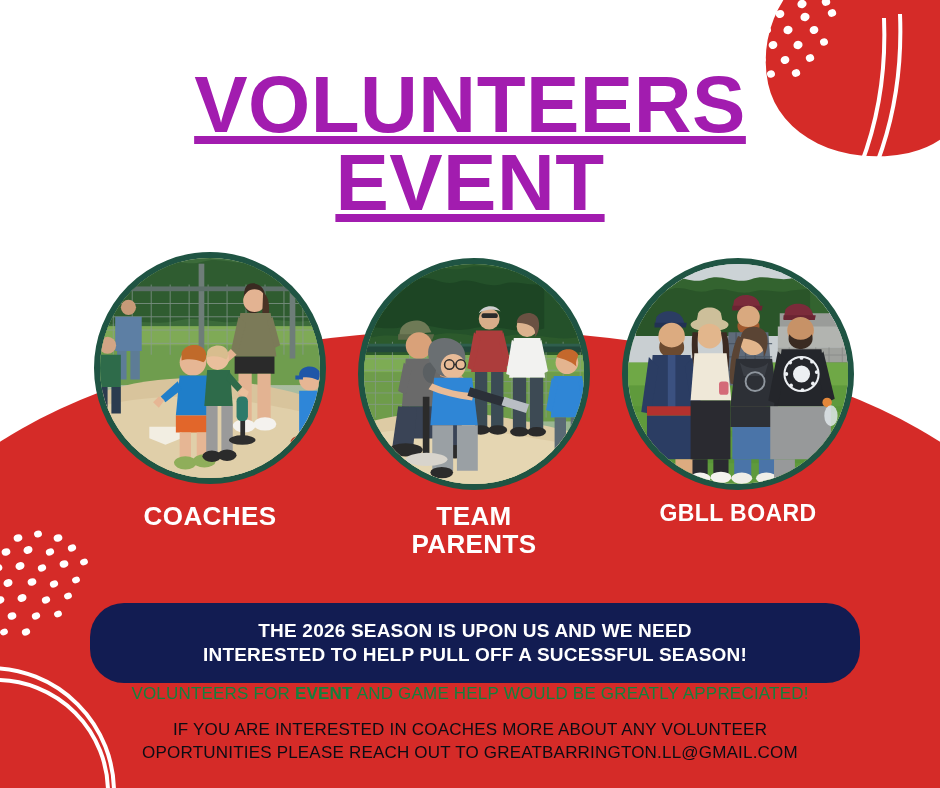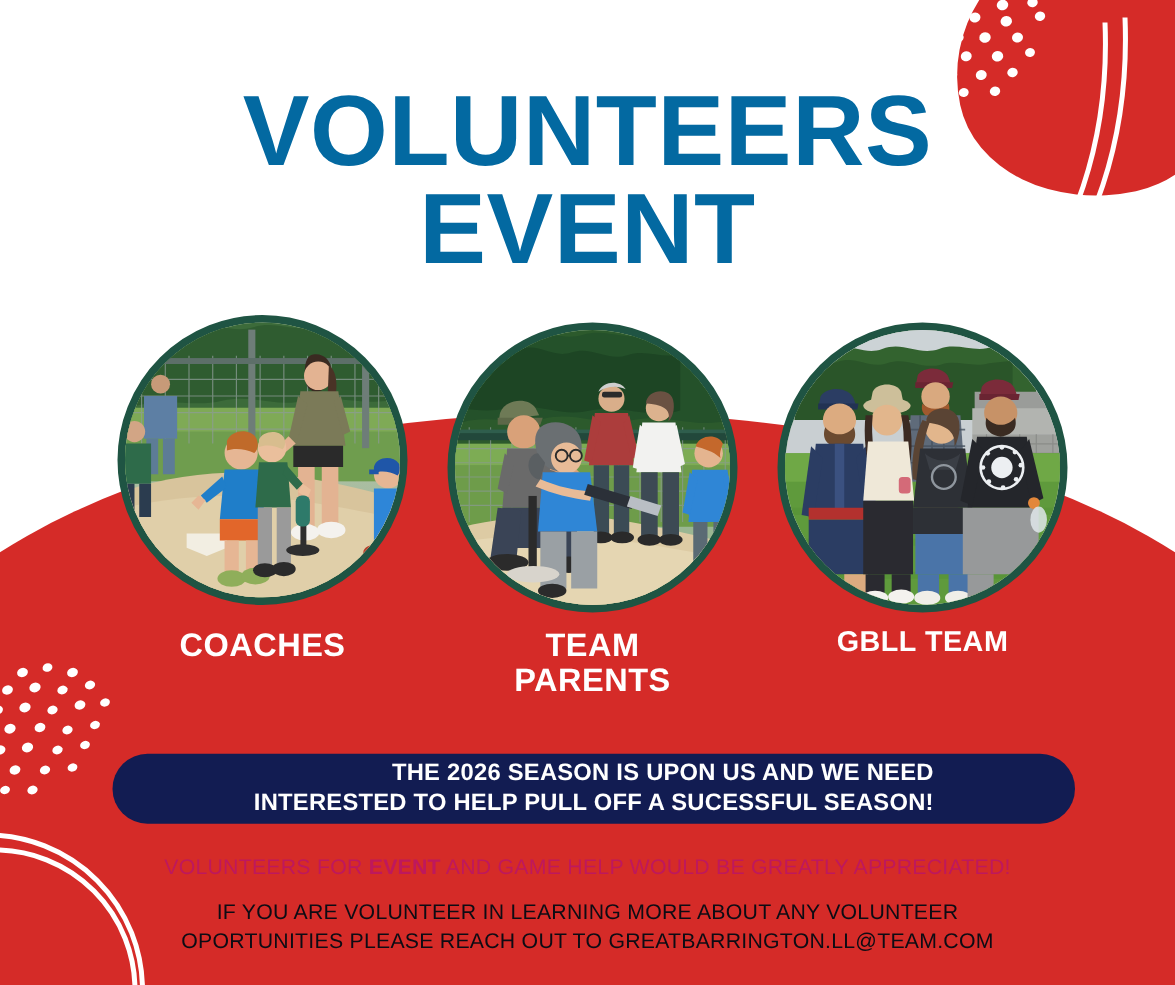--- a/index.html
+++ b/index.html
@@ -83,26 +83,27 @@
     pointer-events: none;
   }
 
   
   .heading {
     position: absolute;
     left: 0;
     right: 0;
     top: 66px;
     text-align: center;
-    color: #0369a1;
+    color: #a21caf;
     font-family: "Liberation Sans", sans-serif;
     font-weight: bold;
     font-size: 80px;
     line-height: 0.97;
     letter-spacing: 0.5px;
+    text-decoration: underline;
   }
   .heading .l1 { display: block; }
   .heading .l2 { display: block; }
 
   
   .circles {
     position: absolute;
     left: 0; right: 0;
     top: 252px;
     height: 250px;
@@ -140,44 +141,44 @@
   .caption.cap1 { left: 94px;  top: 503px; width: 232px; }
   .caption.cap2 { left: 358px; top: 503px; width: 232px; }
   .caption.cap3 { left: 622px; top: 500px; width: 232px; font-size: 23px; line-height: 1.2; }
 
   
   .pill {
     position: absolute;
     left: 90px;
     top: 603px;
     width: 770px;
-    height: 56px;
+    height: 80px;
     background: #121C52;
     border-radius: 34px;
     display: flex;
     align-items: center;
     justify-content: center;
-    text-align: right;
+    text-align: center;
   }
   .pill-text {
     color: #ffffff;
     font-weight: bold;
     font-size: 19px;
     line-height: 1.28;
     letter-spacing: 0.2px;
     padding: 0 26px;
   }
 
   
   .foot1 {
     position: absolute;
     left: 0; right: 0;
     top: 684px;
     text-align: center;
-    color: #be185d;
+    color: #15803d;
     font-size: 17px;
     letter-spacing: 0.2px;
   }
   .foot1 b { font-weight: bold; }
   .foot2 {
     position: absolute;
     left: 0; right: 0;
     top: 718px;
     text-align: center;
     color: #0c0c14;
@@ -571,30 +572,30 @@
   </div>
 
   <div class="caption cap2">
     <div>TEAM</div>
     <div>PARENTS</div>
   </div>
   <div class="caption cap1">
     <span>COACHES</span>
   </div>
   <div class="caption cap3">
-    <div>GBLL TEAM</div>
+    <div>GBLL BOARD</div>
   </div>
 
   <div class="pill">
     <div class="pill-text">
       <div>THE 2026 SEASON IS UPON US AND WE NEED</div>
       <div>INTERESTED TO HELP PULL OFF A SUCESSFUL SEASON!</div>
     </div>
   </div>
 
   <div class="foot1"><span>VOLUNTEERS FOR </span><b>EVENT</b><span> AND GAME HELP WOULD BE GREATLY APPRECIATED!</span></div>
 
   <div class="foot2">
-    <span>IF YOU ARE VOLUNTEER IN LEARNING MORE ABOUT ANY VOLUNTEER</span>
-    <span>OPORTUNITIES PLEASE REACH OUT TO GREATBARRINGTON.LL@TEAM.COM</span>
+    <span>IF YOU ARE INTERESTED IN COACHES MORE ABOUT ANY VOLUNTEER</span>
+    <span>OPORTUNITIES PLEASE REACH OUT TO GREATBARRINGTON.LL@GMAIL.COM</span>
   </div>
 
 </div>
 
 </body></html>

